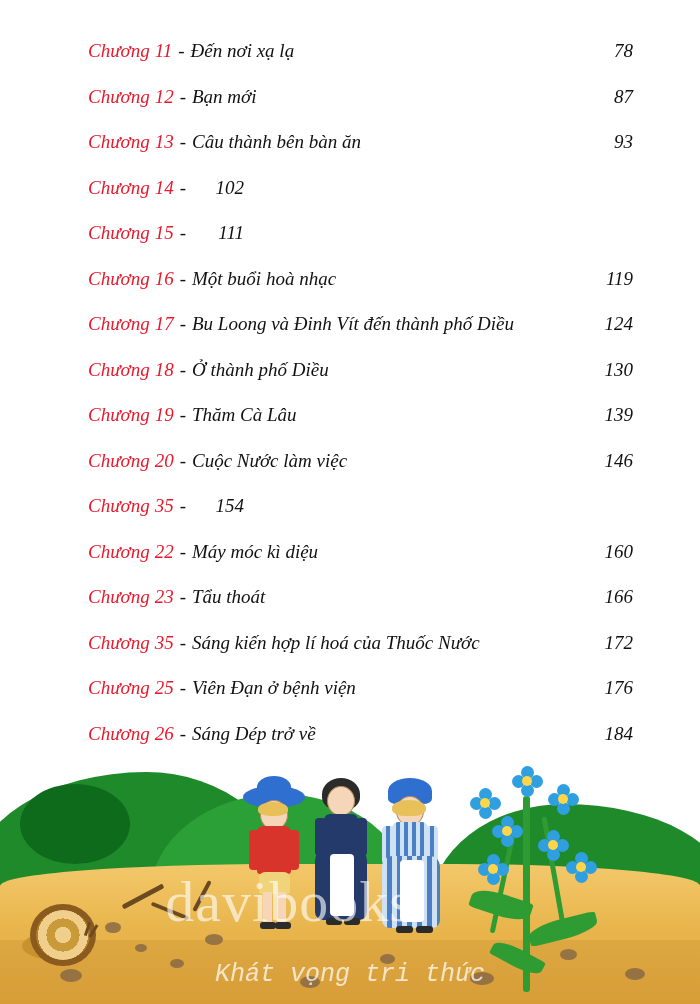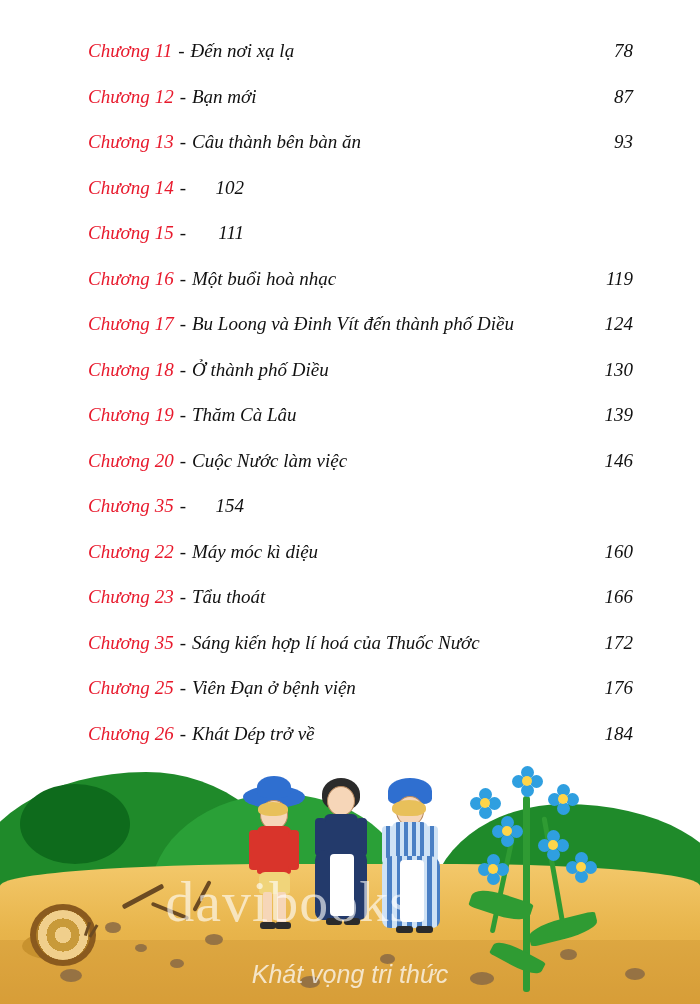--- a/index.html
+++ b/index.html
@@ -231,21 +231,21 @@
   }
   .watermark-sub {
     position: absolute;
     left: 0;
     top: 960px;
     width: 700px;
     text-align: center;
     color: rgba(255,255,255,0.72);
     font-size: 25px;
     font-style: italic;
-    font-family: Liberation Sans, sans-serif;
+    font-family: Liberation Mono, monospace;
     pointer-events: none;
   }
 </style>
 </head>
 <body>
 
 <div class="page">
 
   <div class="toc">
 
@@ -363,21 +363,21 @@
       <span class="chap-num">25</span>
       <span class="dash">-</span>
       <span class="chap-title">Viên Đạn ở bệnh viện</span>
       <span class="page-num">176</span>
     </div>
 
     <div class="toc-row">
       <span class="chap-label">Chương</span>
       <span class="chap-num">26</span>
       <span class="dash">-</span>
-      <span class="chap-title">Khát Dép trở về</span>
+      <span class="chap-title">Sáng Dép trở về</span>
       <span class="page-num">184</span>
     </div>
 
     <div class="toc-row">
       <span class="chap-label">Chương</span>
       <span class="chap-num">27</span>
       <span class="dash">-</span>
       <span class="chap-title">Cuộc gặp gỡ bất ngờ</span>
       <span class="page-num">189</span>
     </div>

